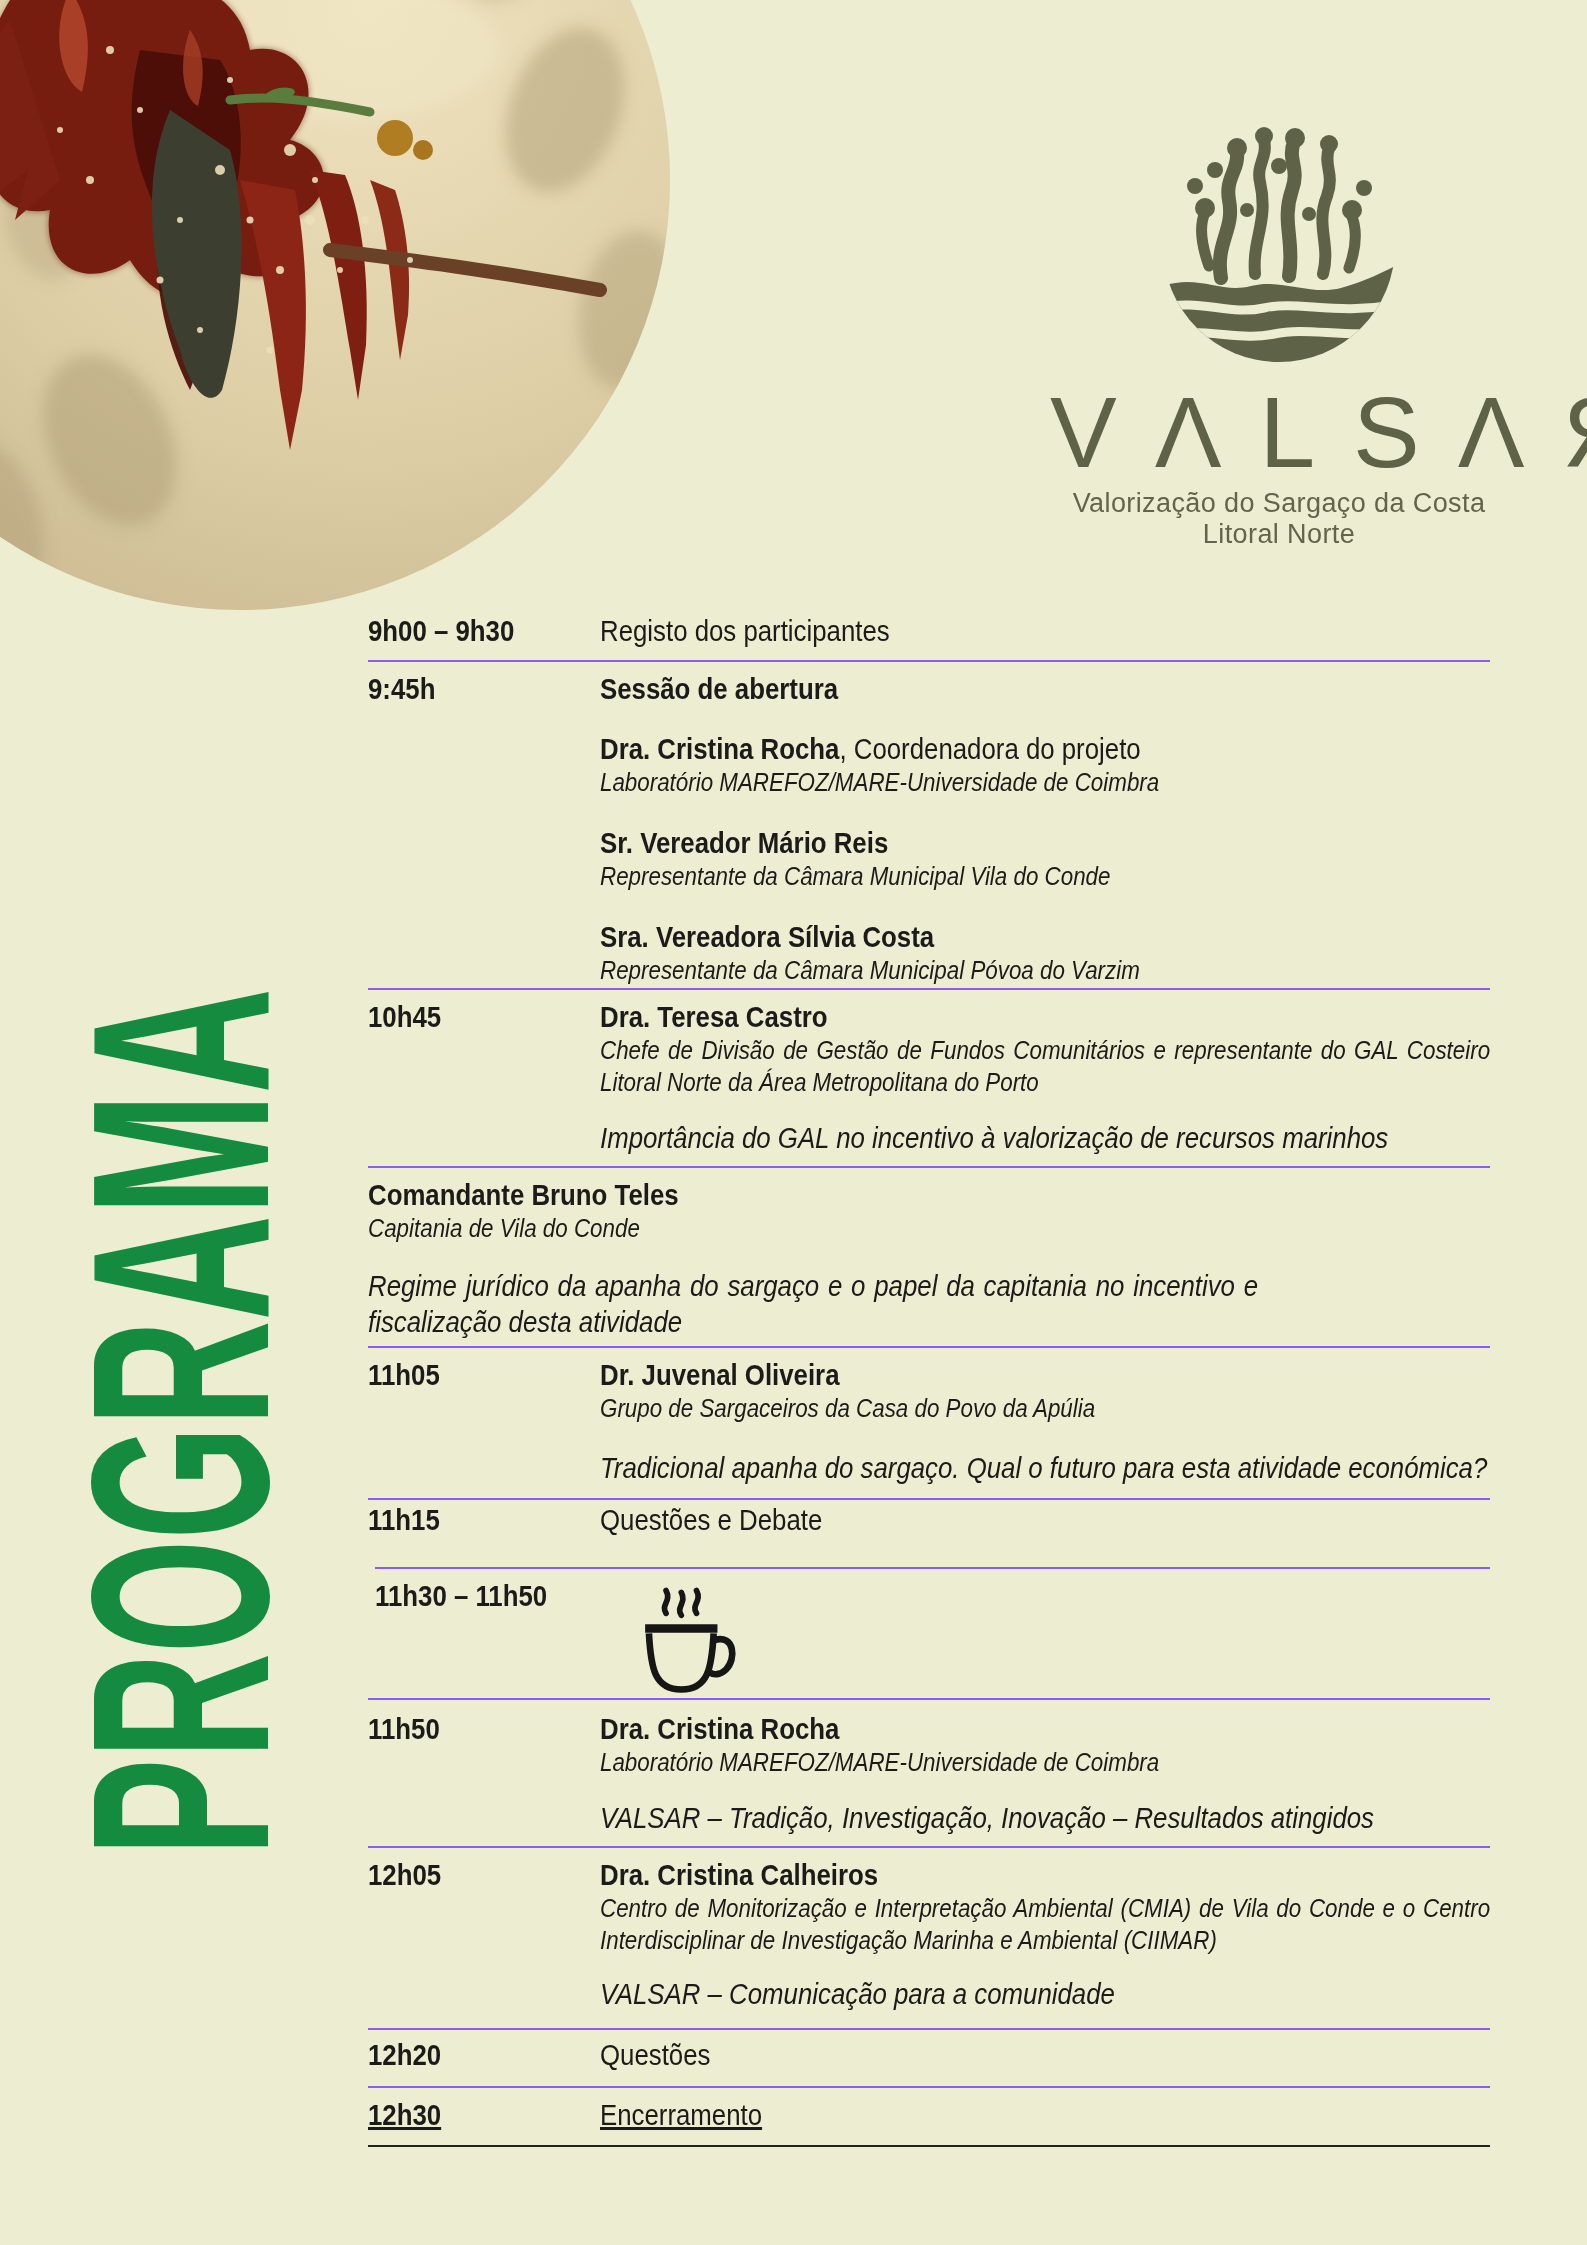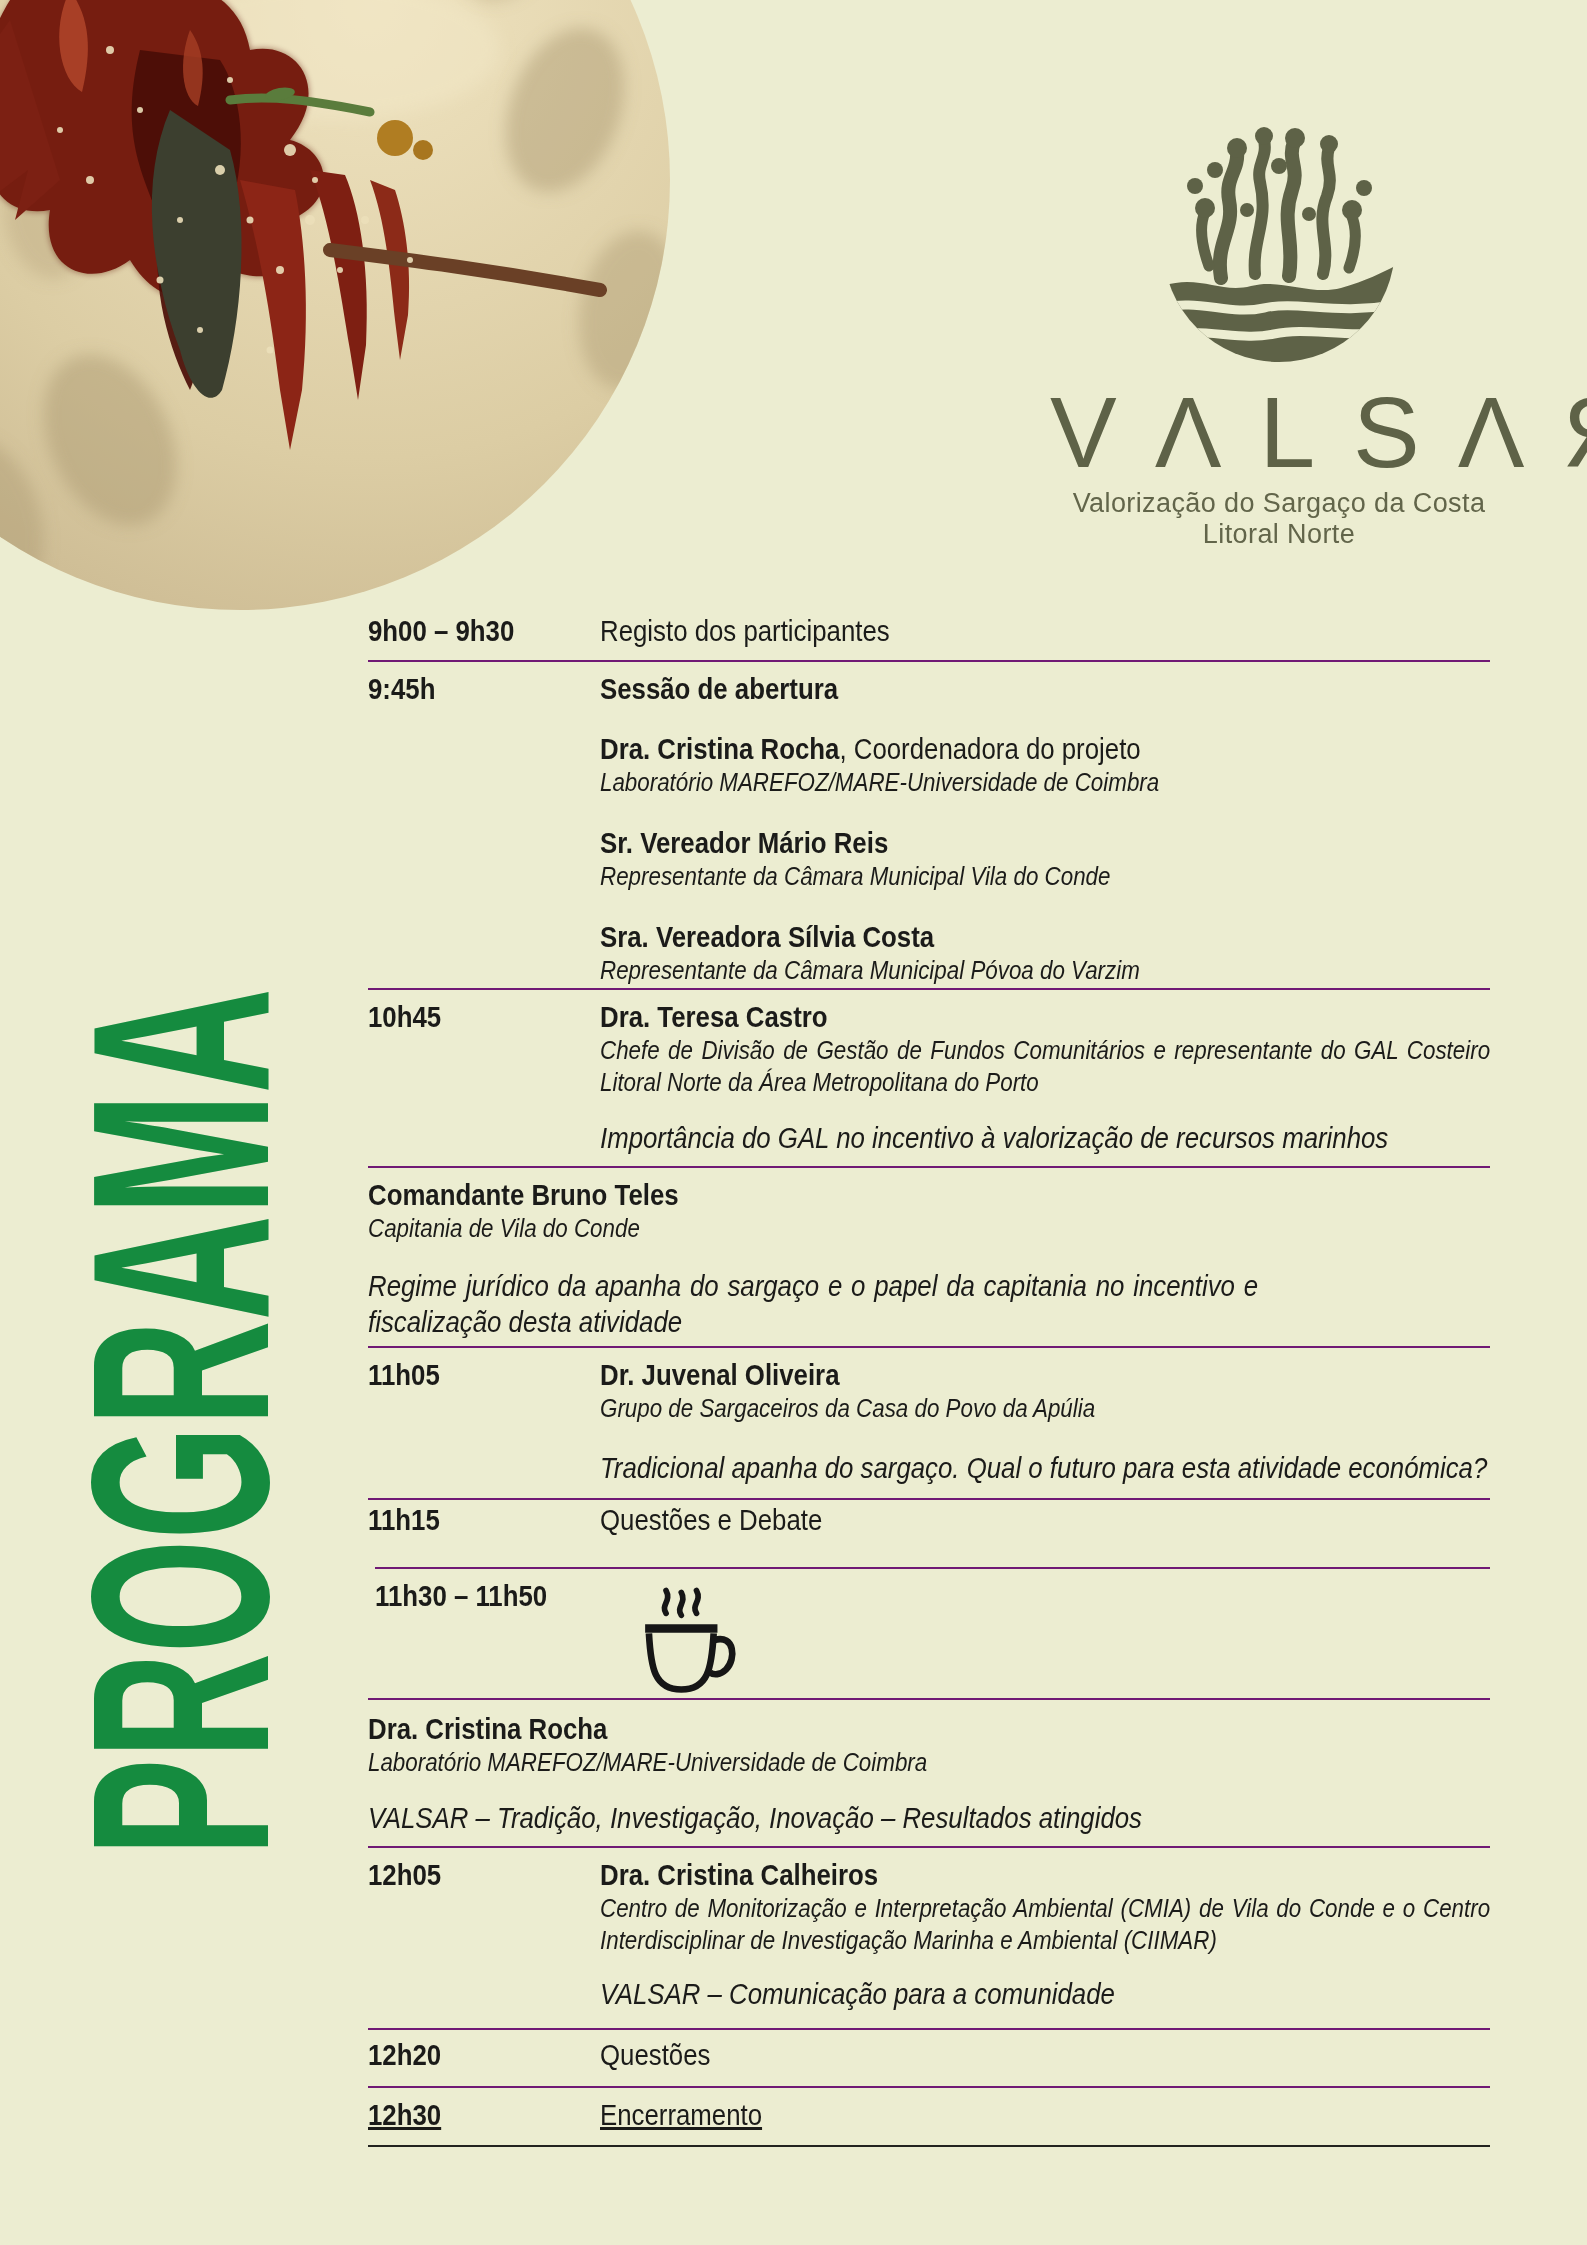--- a/index.html
+++ b/index.html
@@ -13,21 +13,21 @@
   .logo{position:absolute;left:1040px;top:118px;width:478px;text-align:center;color:#5e6247;}
   .logo .emblem{display:block;margin:0 auto;}
   .wordmark{margin-top:14px;font-size:100px;line-height:1;letter-spacing:38px;text-indent:10px;white-space:nowrap;color:#5e6247;font-weight:400;}
   .tagline{margin-top:6px;font-size:27px;letter-spacing:0.4px;color:#62654a;}
 
   
   .programa-svg{position:absolute;left:78px;top:968px;}
 
   
   .schedule{position:absolute;left:368px;top:608px;width:1122px;color:#1b1b19;}
-  .row{display:grid;grid-template-columns:232px 1fr;border-top:2px solid #701a75;}
+  .row{display:grid;grid-template-columns:232px 1fr;border-top:2px solid #8b5cf6;}
   .row.first{border-top:none;}
   .row.last{border-bottom:2px solid #23231f;text-decoration:underline;}
   .sx{transform:scaleX(0.86);transform-origin:0 0;}
   .tcell .sx{width:270px;}
   .ccell .sx{width:1035px;}
   .time{font-weight:bold;font-size:30px;line-height:34px;}
   .title{font-size:30px;line-height:34px;}
   .hdr{font-size:30px;line-height:34px;font-weight:bold;}
   .name{font-size:30px;line-height:34px;font-weight:bold;}
   .nsuffix{font-weight:normal;}
@@ -248,20 +248,23 @@
           </g>
           <path d="M16,50 H92" stroke="#161616" stroke-width="9" fill="none"></path>
           <path d="M20,55 C22,92 26,114 54,114 C82,114 86,92 88,55" stroke="#161616" stroke-width="7" fill="none"></path>
           <path d="M89,62 C110,56 112,82 101,93 C95,99 88,99 84,96" stroke="#161616" stroke-width="7" fill="none"></path>
         </svg>
       </div>
         </div>
     </div>
 
     <div class="row" style="padding:12px 0 10px;">
+      <div class="tcell">
+          <div class="sx time">11h50</div>
+        </div>
       <div class="ccell">
           <div class="sx">
         <div class="name">Dra. Cristina Rocha</div>
         <div class="affil">Laboratório MAREFOZ/MARE-Universidade de Coimbra</div>
         <div class="talk" style="margin-top:22px;">VALSAR – Tradição, Investigação, Inovação – Resultados atingidos</div>
       </div>
         </div>
     </div>
 
     <div class="row" style="padding:10px 0 16px;">

